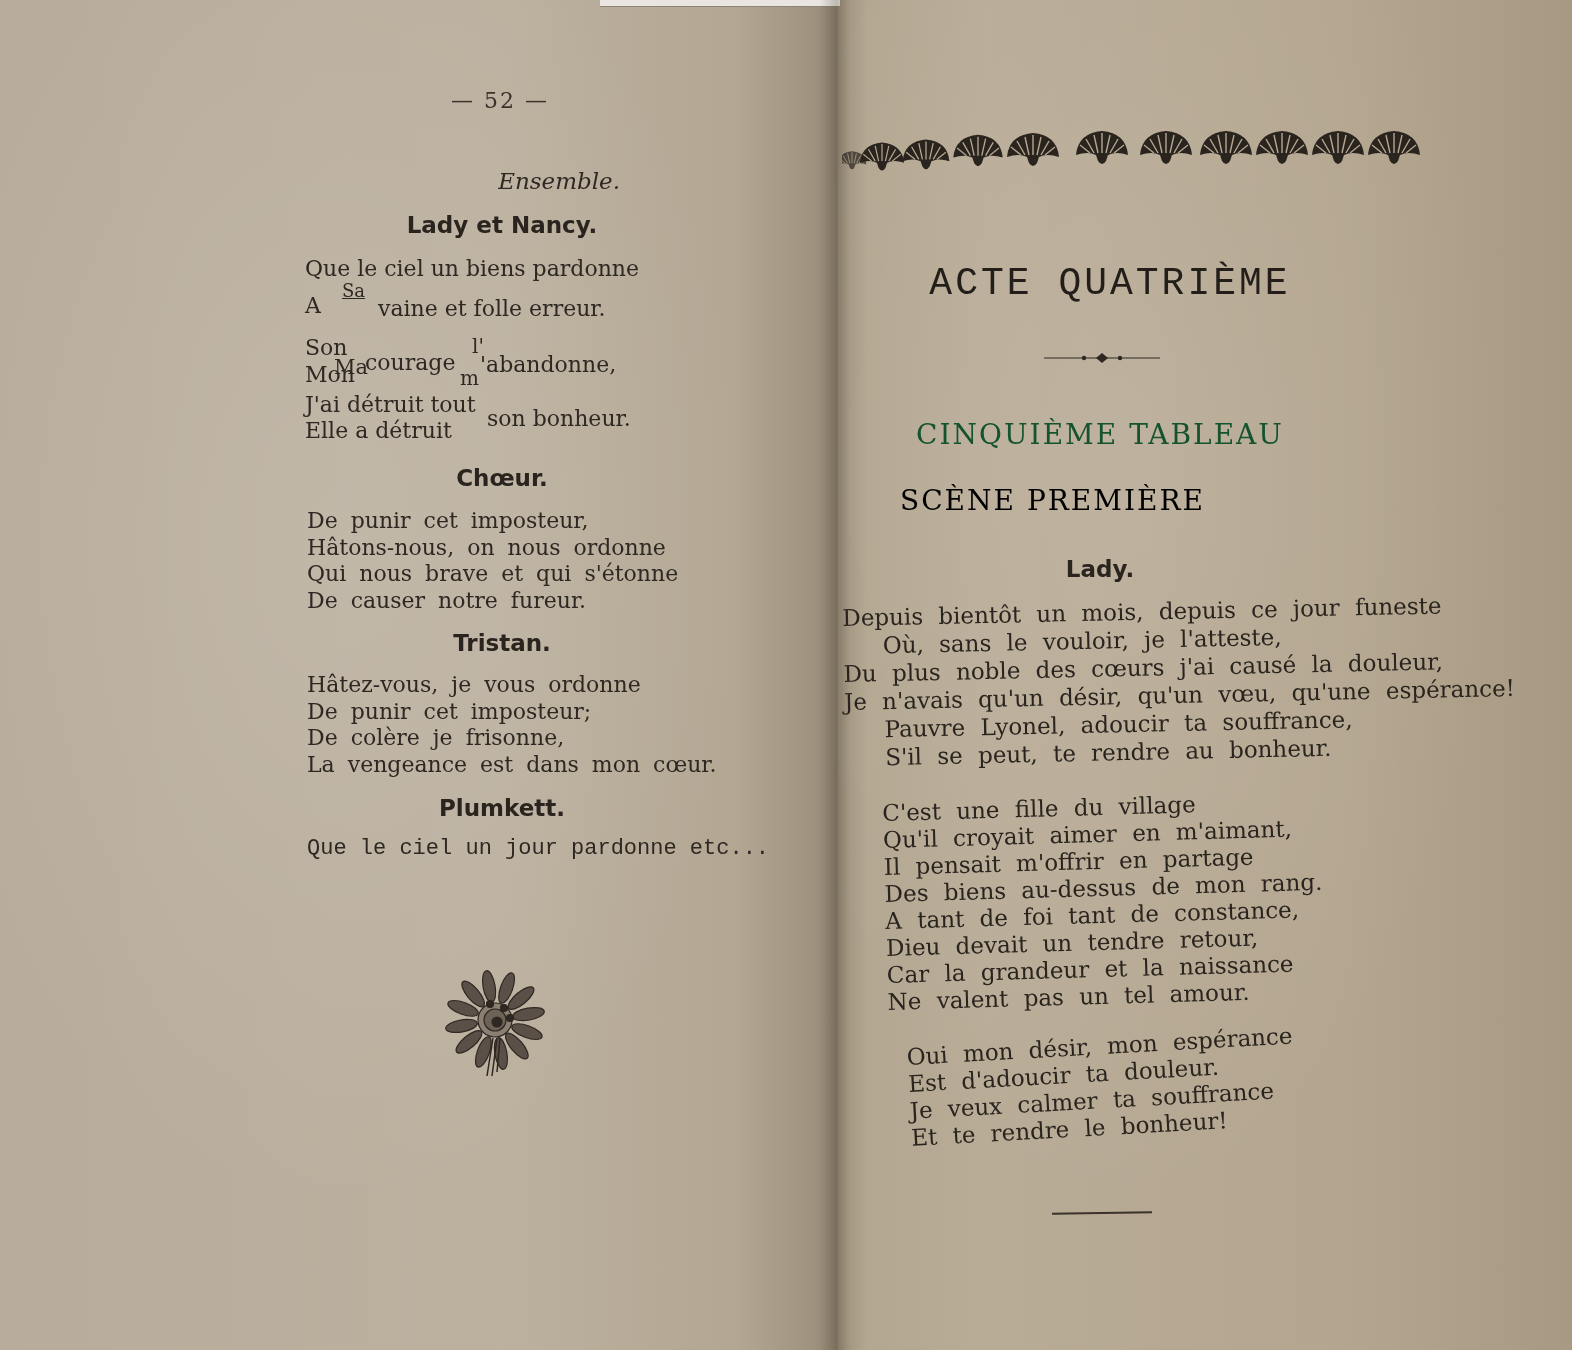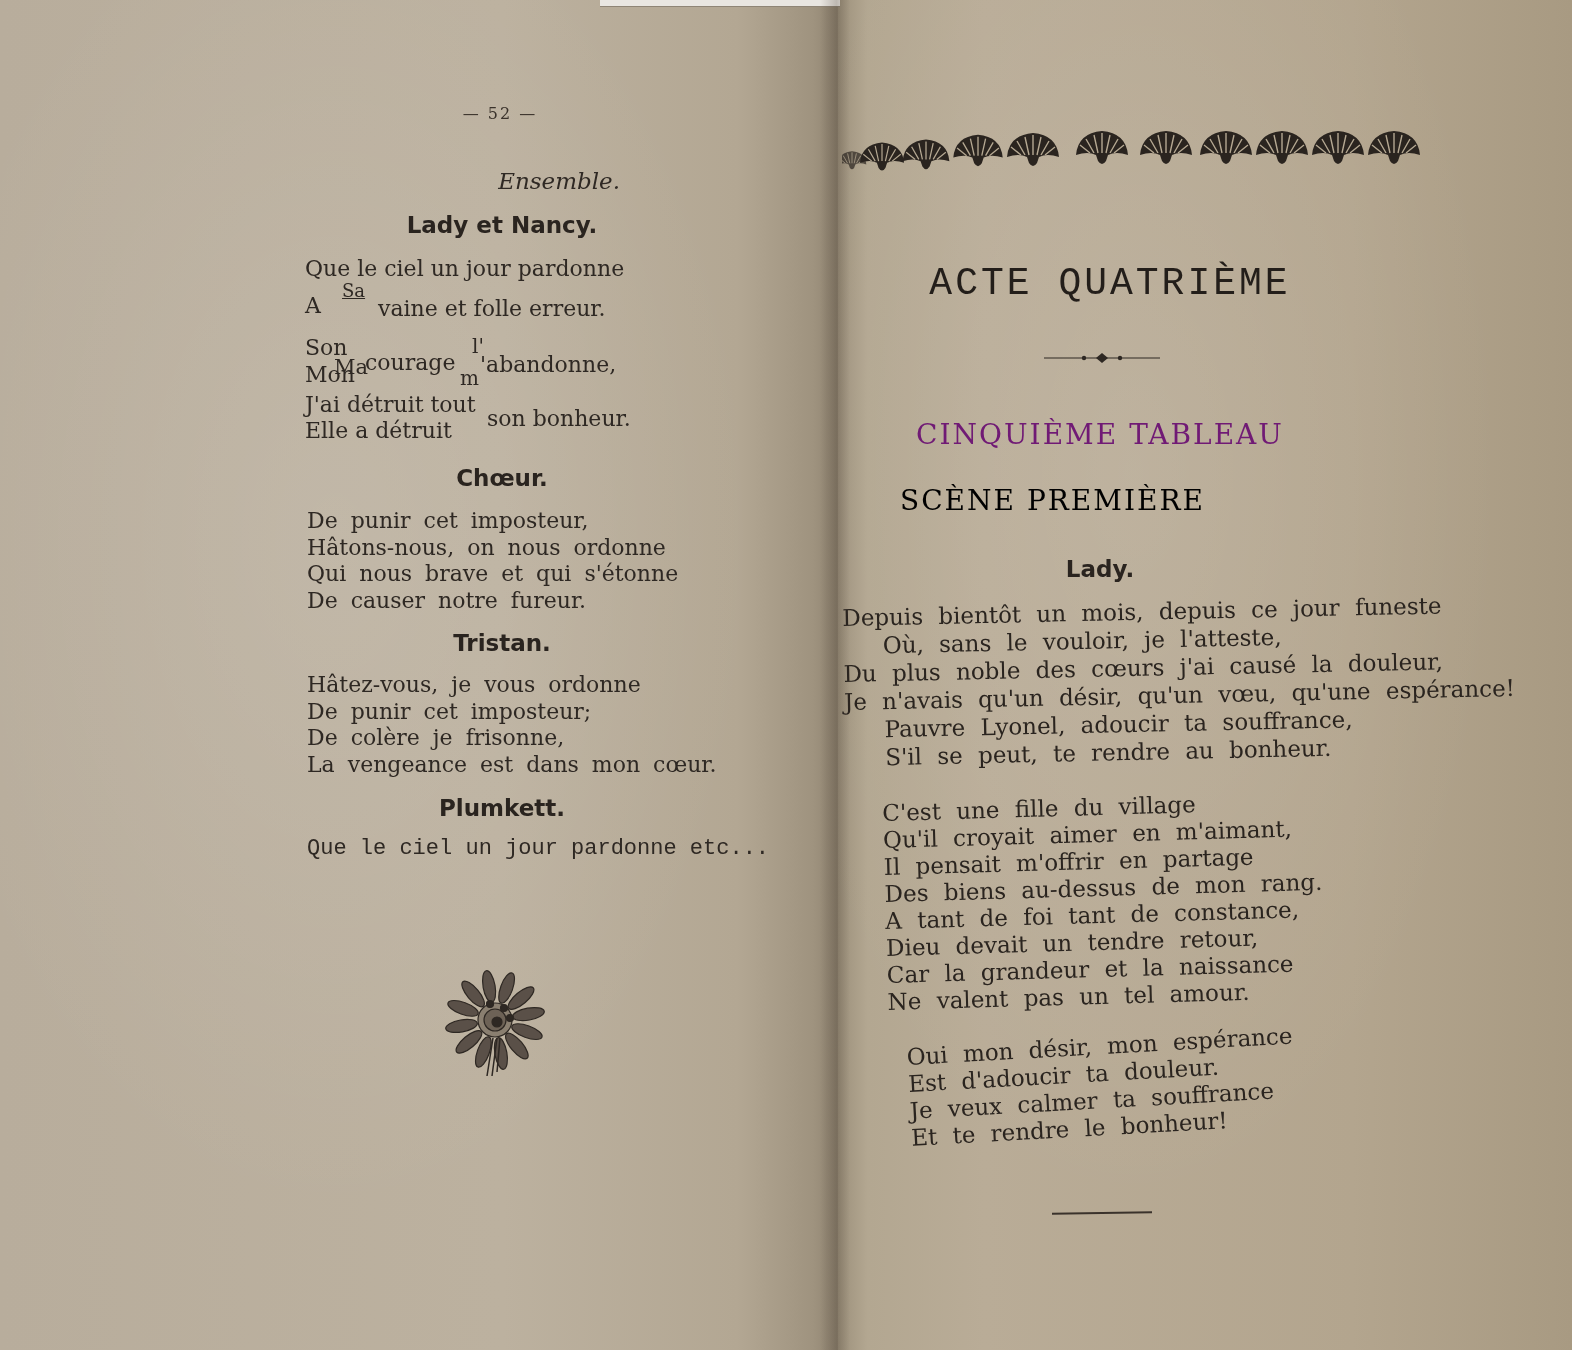--- a/index.html
+++ b/index.html
@@ -27,22 +27,22 @@
     position: absolute; left: 600px; top: 0; width: 240px; height: 6px;
     background: #e9e6e1; border-bottom: 1px solid #8f8576;
   }
   .gutter-shadow {
     position: absolute; left: 820px; top: 0; width: 30px; height: 1350px;
     background: linear-gradient(90deg, rgba(0,0,0,0) 0%, rgba(60,50,40,0.25) 55%, rgba(0,0,0,0) 100%);
   }
 
   
   .page-num {
-    position: absolute; left: 400px; top: 104px; width: 200px; text-align: center;
-    font-size: 16px; color: #3a322b; letter-spacing: 2px;
+    position: absolute; left: 400px; top: 88px; width: 200px; text-align: center;
+    font-size: 22px; color: #3a322b; letter-spacing: 2px;
   }
   .ensemble {
     position: absolute; left: 380px; top: 168px; width: 240px; text-align: right;
     font-style: italic; font-size: 23px; color: #2f2924;
   }
   .role {
     position: absolute; text-align: center; width: 400px;
     font-family: "DejaVu Sans", "Liberation Sans", sans-serif;
     font-weight: bold; font-size: 23px; color: #2a241f;
   }
@@ -58,21 +58,21 @@
   
   .fleurons { position: absolute; left: 842px; top: 122px; width: 580px; height: 60px; }
   .act-title {
     position: absolute; left: 880px; top: 262px; width: 460px; text-align: center;
     font-family: Liberation Mono, monospace;
     font-size: 38px; letter-spacing: 3px; color: #231e1a;
   }
   .dash-ornament { position: absolute; left: 1040px; top: 350px; width: 124px; height: 16px; }
   .tableau {
     position: absolute; left: 900px; top: 418px; width: 400px; text-align: center;
-    font-size: 28px; letter-spacing: 2px; color: #701a75;
+    font-size: 28px; letter-spacing: 2px; color: #14532d;
   }
   .scene {
     position: absolute; left: 900px; top: 484px; width: 400px; text-align: left;
     font-size: 28px; letter-spacing: 2px; color: #000000;
   }
   .r-verse {
     position: absolute; font-size: 23px; line-height: 28px; color: #2a241f; white-space: nowrap;
   }
   .r-verse .line { display: block; word-spacing: 8px; }
   .end-rule {
@@ -87,21 +87,21 @@
   <div class="page-left"></div>
   <div class="page-right"></div>
   <div class="top-edge"></div>
   <div class="gutter-shadow"></div>
 
   <div class="page-num">— 52 —</div>
   <div class="ensemble">Ensemble.</div>
 
   <div class="role" style="left:302px; top:212px;">Lady et Nancy.</div>
 
-  <div class="verse" style="left:305px; top:256px;">Que le ciel un jour pardonne</div>
+  <div class="verse" style="left:305px; top:256px;">Que le ciel un biens pardonne</div>
 
   <div class="stack" style="left:305px; top:293px;">A</div>
   <div class="stack" style="left:342px; top:280px; font-size:18px;text-decoration:underline;">Sa</div>
   <div class="stack" style="left:334px; top:307px; font-size:21px;margin-top:48px;">Ma</div>
   <div class="stack" style="left:378px; top:296px;">vaine et folle erreur.</div>
 
   <div class="stack" style="left:305px; top:335px;">Son</div>
   <div class="stack" style="left:305px; top:362px;">Mon</div>
   <div class="stack" style="left:365px; top:350px;">courage</div>
   <div class="stack" style="left:472px; top:334px; font-size:20px;">l'</div>

